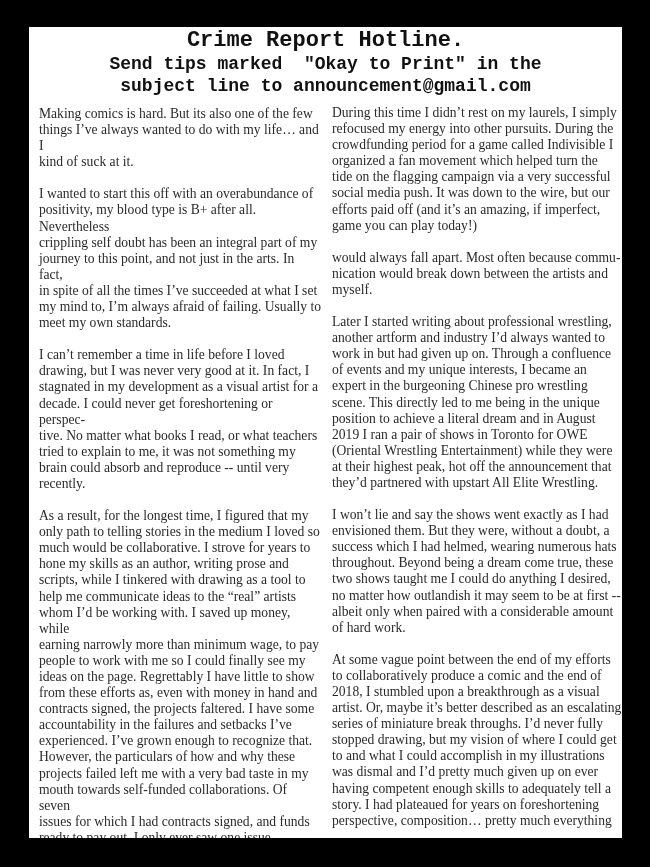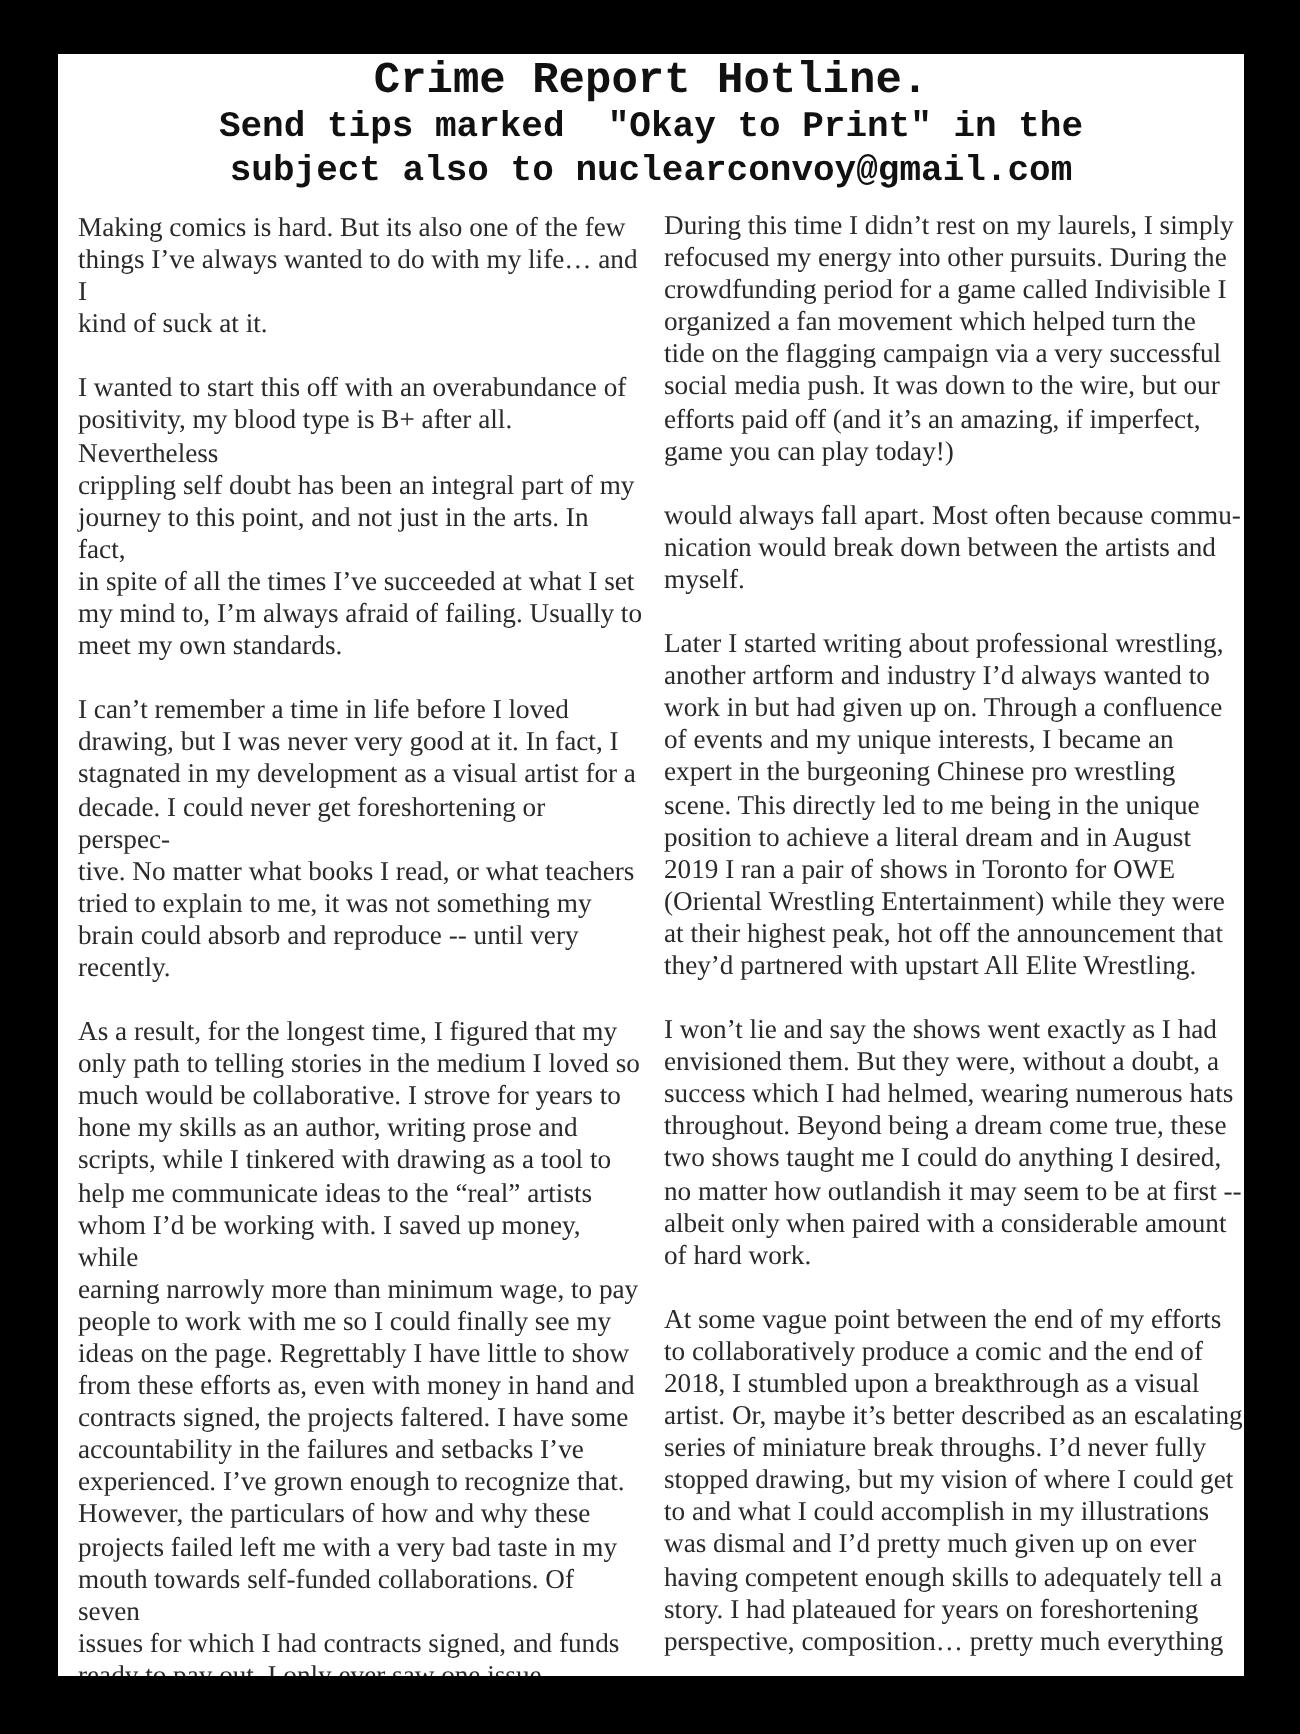--- a/index.html
+++ b/index.html
@@ -60,21 +60,21 @@
       white-space: pre-line;
     }
   </style>
 </head>
 <body>
 
 <div class="page">
   <div class="masthead">
     <div class="title">Crime Report Hotline.</div>
     <div class="subtitle">Send tips marked  "Okay to Print" in the</div>
-    <div class="subtitle">subject also to nuclearconvoy@gmail.com</div>
+    <div class="subtitle">subject line to announcement@gmail.com</div>
   </div>
 
   <div class="column left">
     <p>Making comics is hard. But its also one of the few
 things I’ve always wanted to do with my life… and I
 kind of suck at it.</p>
     <p>I wanted to start this off with an overabundance of
 positivity, my blood type is B+ after all. Nevertheless
 crippling self doubt has been an integral part of my
 journey to this point, and not just in the arts. In fact,

